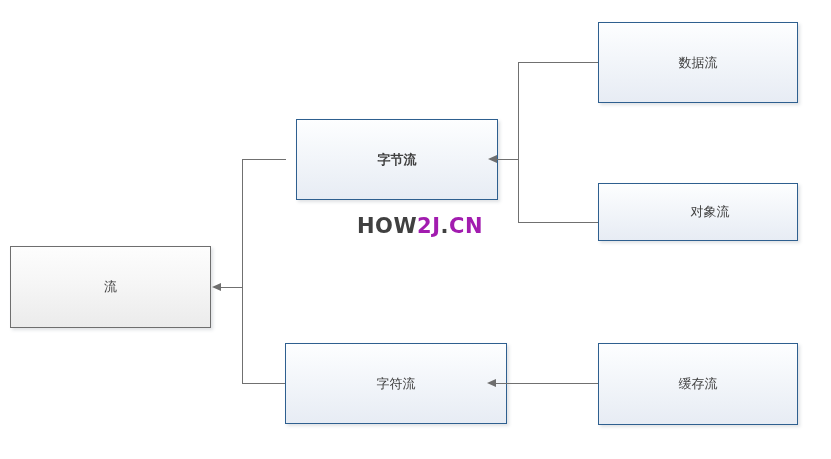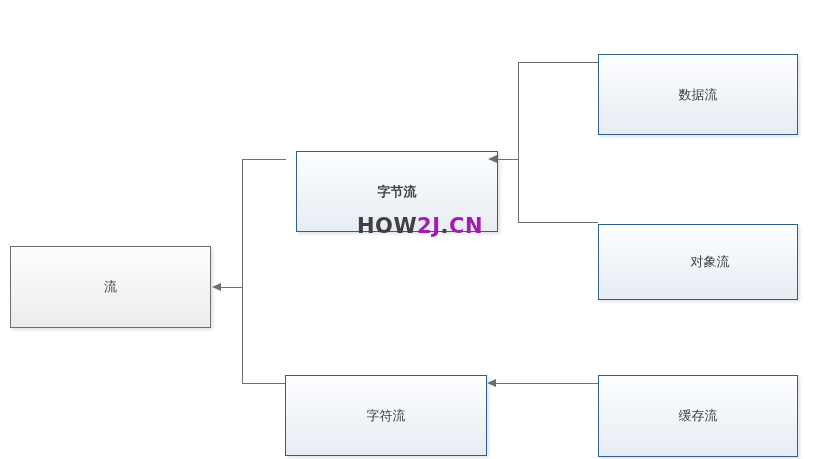--- a/index.html
+++ b/index.html
@@ -17,21 +17,20 @@
     align-items: center;
     justify-content: center;
     font-size: 13px;
     color: #3f3f3f;
     box-sizing: border-box;
     box-shadow: 2px 2px 3px rgba(130, 140, 150, 0.25);
   }
   .node.blue {
     border: 1px solid #2e5f8f;
     background: linear-gradient(180deg, #fdfeff 0%, #f3f6fa 45%, #e7ecf4 100%);
-    margin-top: 32px;
   }
   .node.gray {
     border: 1px solid #6e6e6e;
     background: linear-gradient(180deg, #fdfdfd 0%, #f6f6f6 45%, #ebebeb 100%);
   }
   .line {
     position: absolute;
     background: #707070;
   }
   .arrow-left {
@@ -61,29 +60,29 @@
 <div class="canvas">
 
   <div class="node gray" style="left:10px; top:246px; width:201px; height:82px;">
     <span>流</span>
   </div>
 
   <div class="node blue" style="left:296px; top:119px; width:202px; height:81px;font-weight:bold;">
     <span>字节流</span>
   </div>
 
-  <div class="node blue" style="left:285px; top:343px; width:202px; height:81px;">
+  <div class="node blue" style="left:285px; top:343px; width:222px; height:81px;">
     <span>字符流</span>
   </div>
 
   <div class="node blue" style="left:598px; top:22px; width:200px; height:81px;">
     <span>数据流</span>
   </div>
 
-  <div class="node blue" style="left:598px; top:192px; width:200px; height:76px;padding-left:24px;">
+  <div class="node blue" style="left:598px; top:183px; width:200px; height:58px;padding-left:24px;">
     <span>对象流</span>
   </div>
 
   <div class="node blue" style="left:598px; top:343px; width:200px; height:82px;">
     <span>缓存流</span>
   </div>
 
   <div class="line" style="left:242px; top:159px; width:44px; height:1px;"></div>
   <div class="line" style="left:242px; top:159px; width:1px; height:225px;"></div>
   <div class="line" style="left:242px; top:383px; width:43px; height:1px;"></div>

